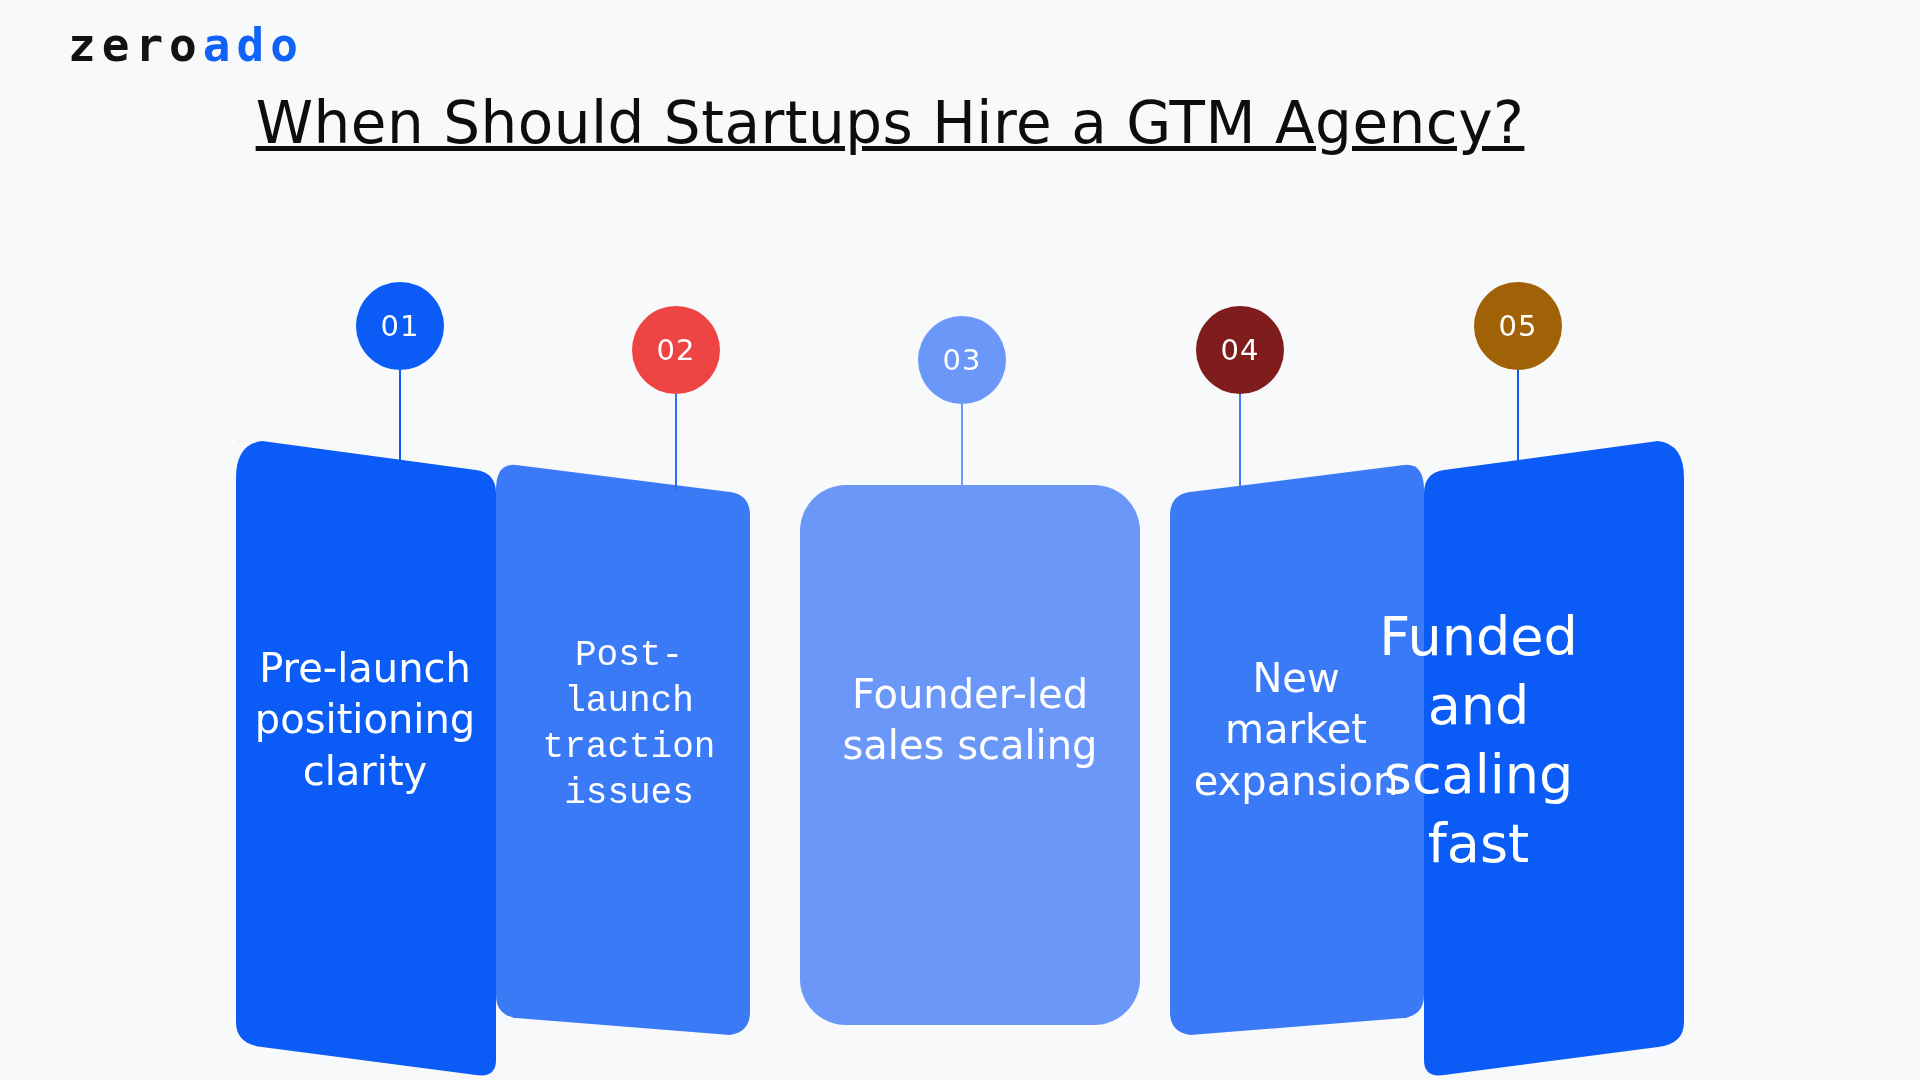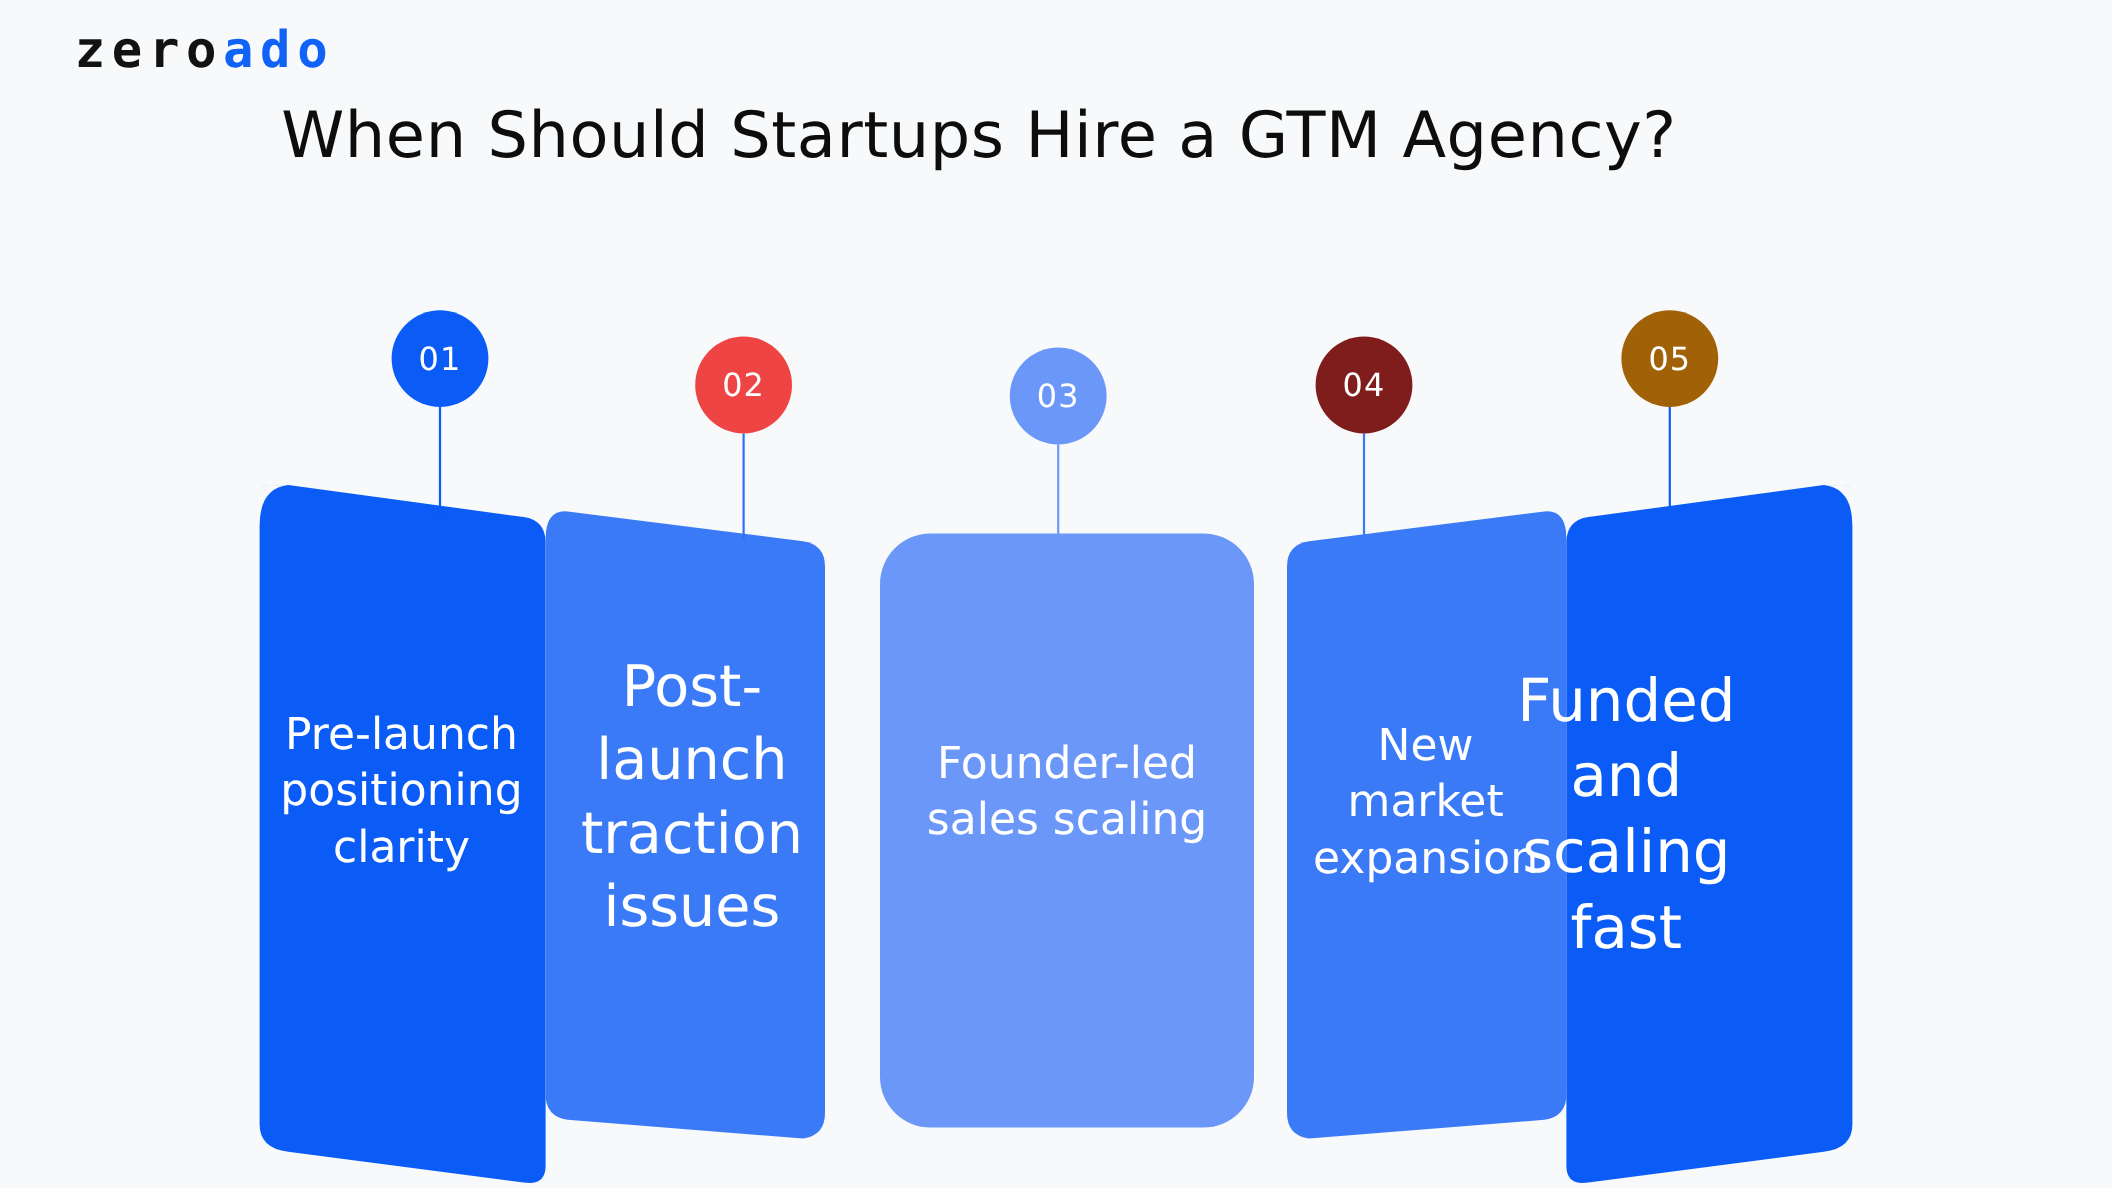--- a/index.html
+++ b/index.html
@@ -38,20 +38,21 @@
     left: 0;
     top: 92px;
     width: 1780px;
     text-align: center;
     font-family: "DejaVu Sans", sans-serif;
     font-size: 58px;
     font-weight: 400;
     color: #0d0d0d;
     letter-spacing: 0.5px;
     line-height: 1.1;
+    text-decoration: underline;
   }
 
   
   #funnel-stage {
     position: absolute;
     left: 0;
     top: 0;
     width: 1920px;
     height: 1080px;
     border-radius: 11px;
@@ -137,21 +138,21 @@
 
   <div class="badge" id="badge-1" style="background: rgb(11, 92, 246); left: 356px; top: 282px;">01</div>
   <div class="badge" id="badge-2" style="background: #ef4444; left: 632px; top: 306px;">02</div>
   <div class="badge" id="badge-3" style="background: rgb(107, 151, 248); left: 918px; top: 316px;">03</div>
   <div class="badge" id="badge-4" style="background: #7f1d1d; left: 1196px; top: 306px;">04</div>
   <div class="badge" id="badge-5" style="background: #a16207; left: 1474px; top: 282px;">05</div>
 
   <div class="panel-label" id="label-1" style="left: 250px; top: 620px; width: 230px; height: 200px; font-size: 40px;">Pre-launch
 positioning
 clarity</div>
-  <div class="panel-label" id="label-2" style="left: 520px; top: 600px; width: 218px; height: 250px; font-size: 52px;">Post-
+  <div class="panel-label" id="label-2" style="left: 520px; top: 600px; width: 218px; height: 250px; font-size: 36px; font-family: Liberation Mono, monospace;">Post-
 launch
 traction
 issues</div>
   <div class="panel-label" id="label-3" style="left: 810px; top: 640px; width: 320px; height: 160px; font-size: 40px;">Founder-led
 sales scaling</div>
   <div class="panel-label" id="label-4" style="left: 1180px; top: 670px; width: 232px; height: 120px; font-size: 40px;">New market
 expansion</div>
   <div class="panel-label" id="label-5" style="left: 1366px; top: 640px; width: 225px; height: 200px; font-size: 54px;">Funded and
 scaling
 fast</div>

